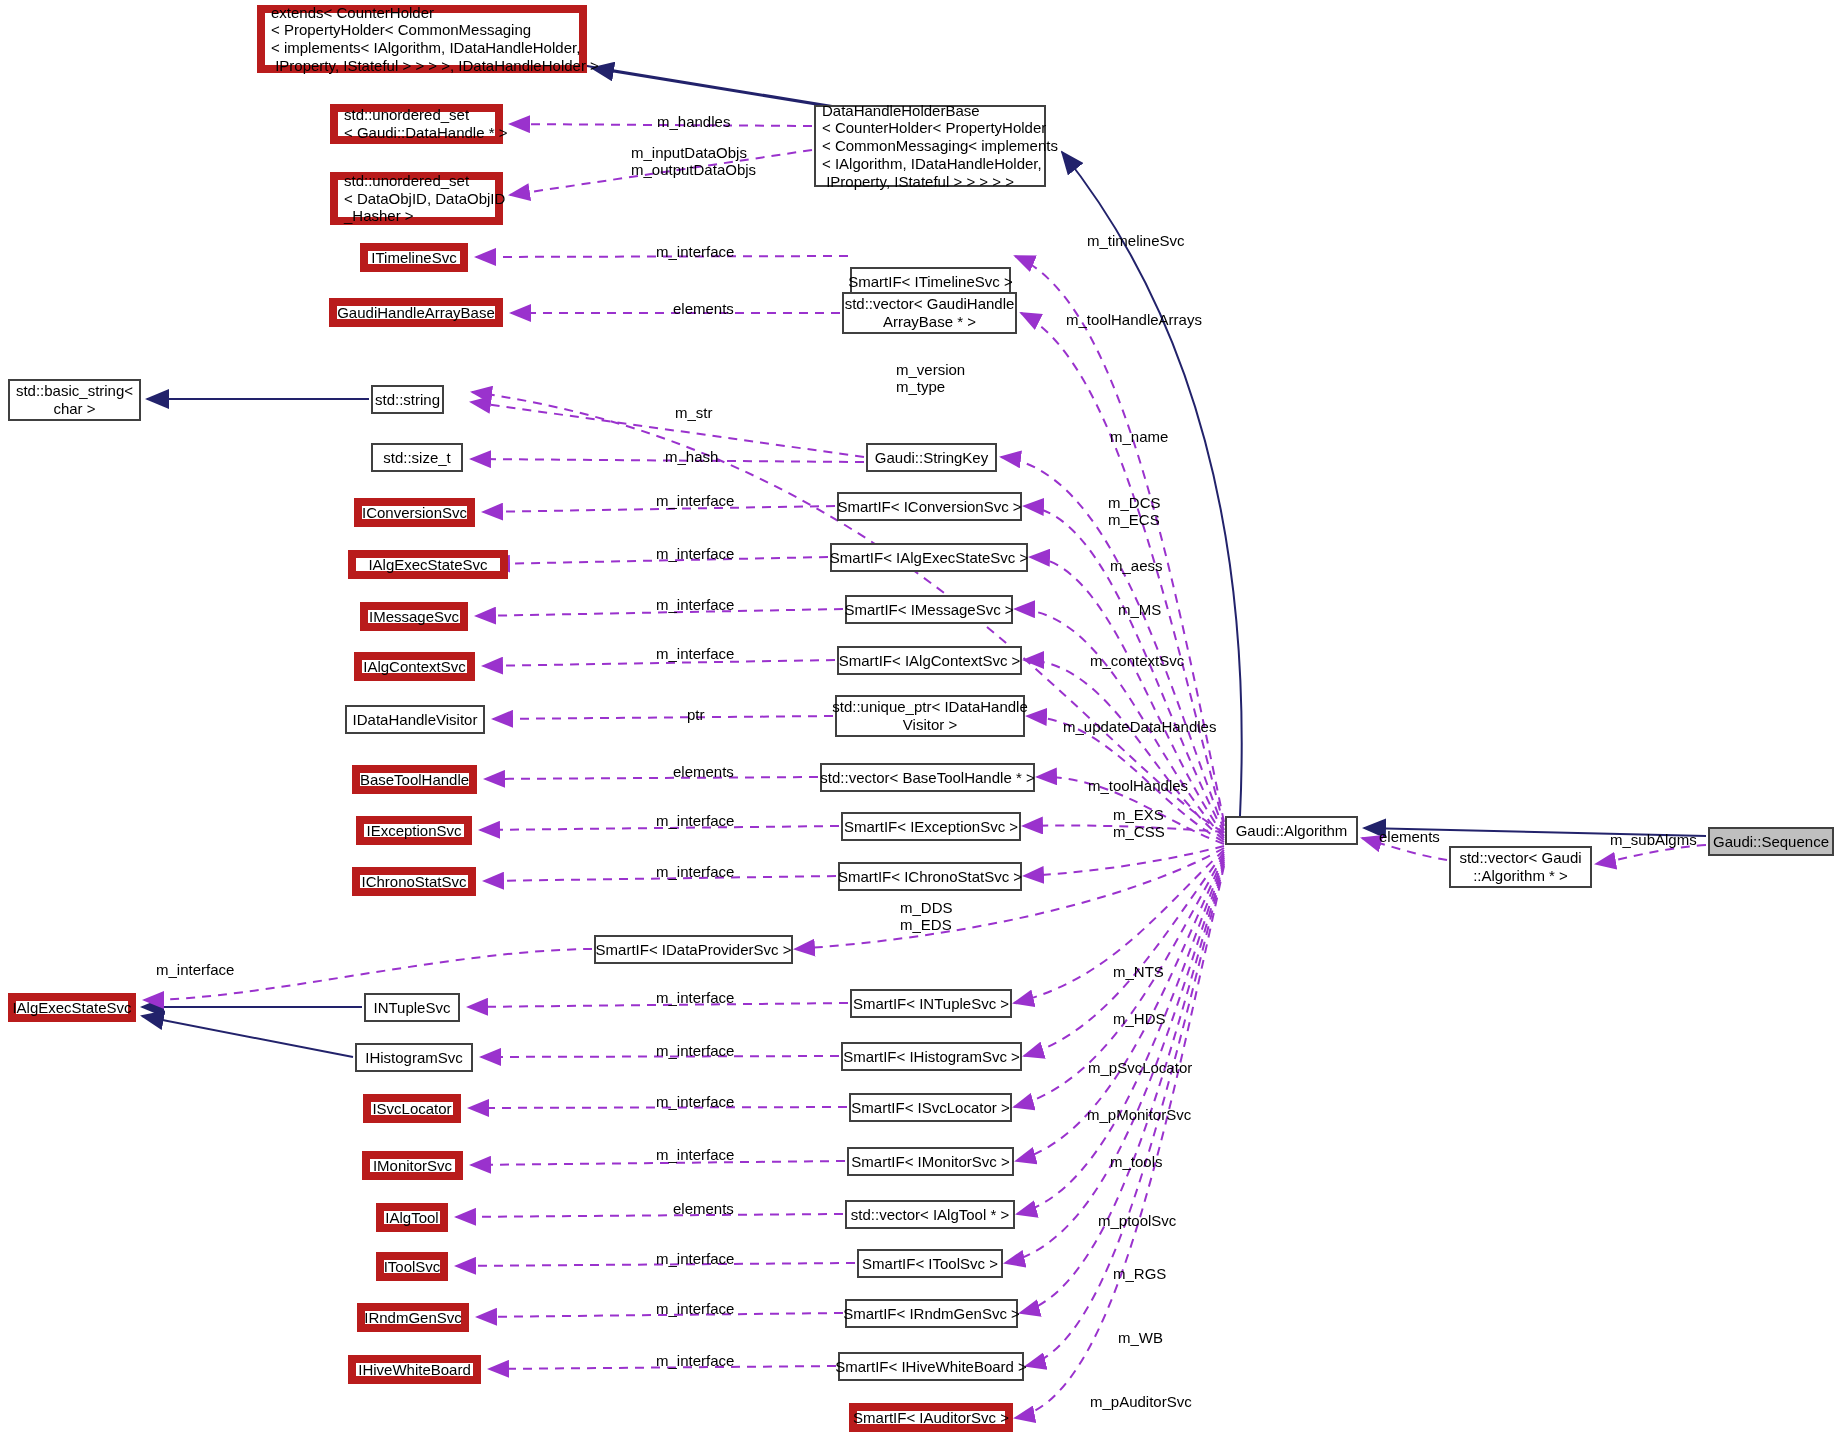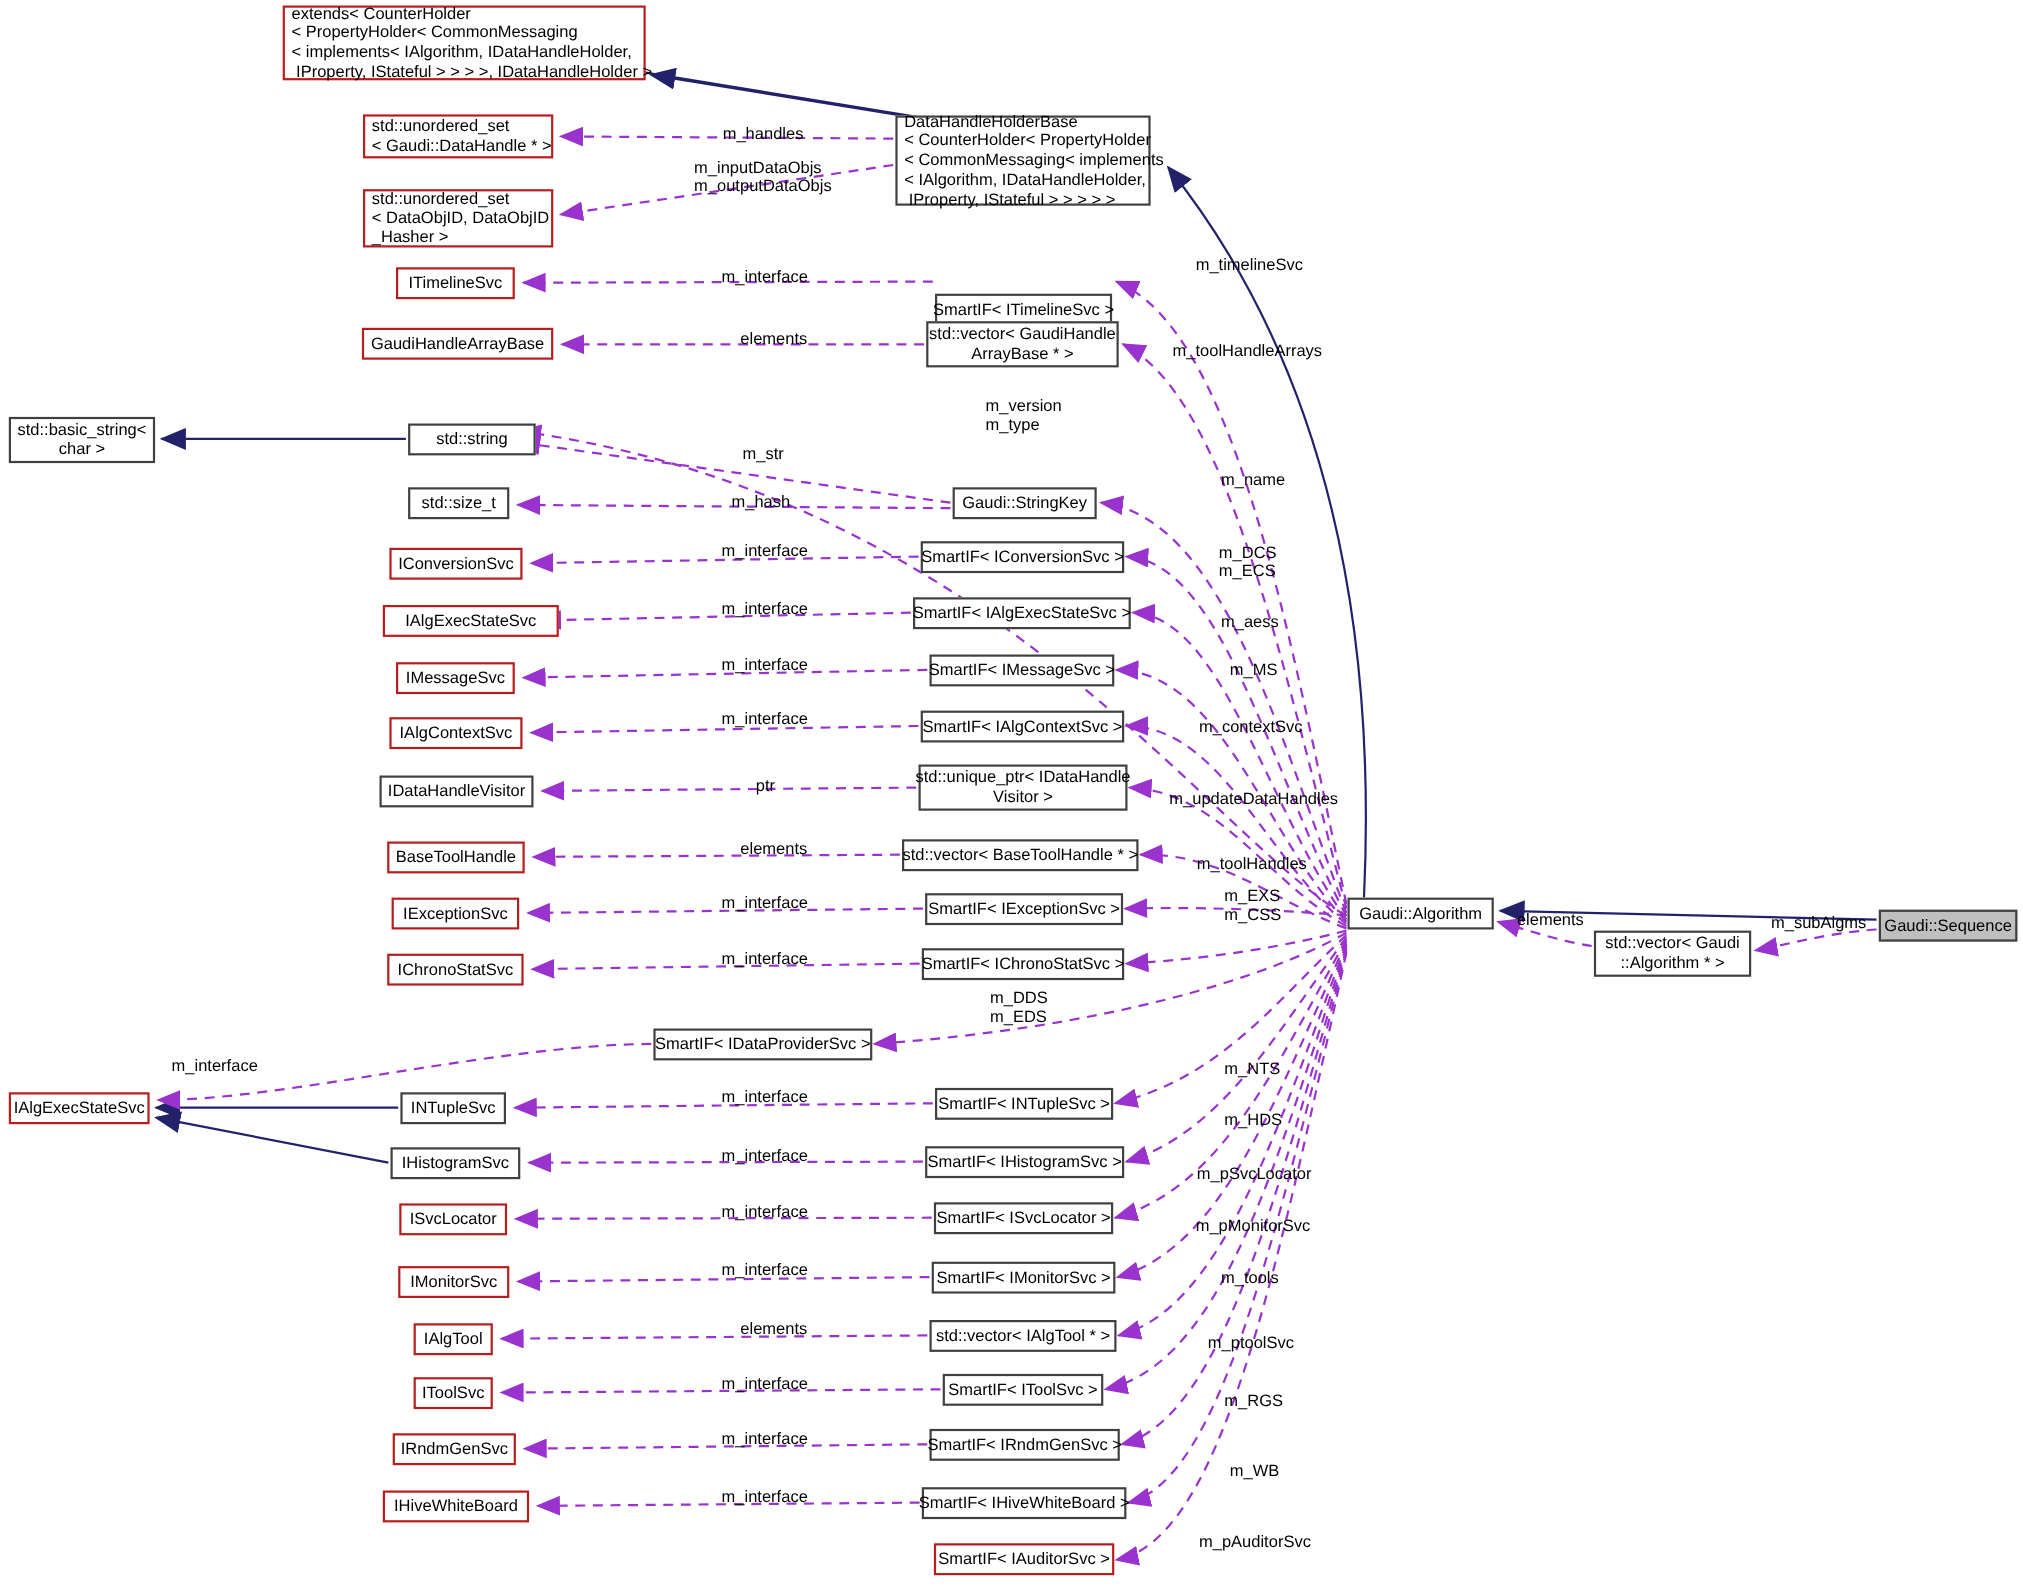--- a/index.html
+++ b/index.html
@@ -1,21 +1,21 @@
 <!DOCTYPE html>
 <html><head>
 <meta charset="utf-8">
 <style>
   html,body{margin:0;padding:0;background:#ffffff;}
   #canvas{position:relative;width:1839px;height:1447px;background:#fff;
           font-family:"Liberation Sans","DejaVu Sans",sans-serif;overflow:hidden;}
   .node{position:absolute;box-sizing:border-box;background:#fff;
         display:flex;align-items:center;justify-content:center;text-align:center;
         font-size:15px;color:#000;line-height:1.18;padding:2px 6px;white-space:pre;}
-  .node.red{border:2px solid #b91c1c;}
+  .node.red{border:8px solid #b91c1c;}
   .node.black{border:2px solid #404040;}
   .node.gray{border:2px solid #404040;background:#bfbfbf;}
   .elabel{position:absolute;font-size:15px;color:#000;white-space:pre;
           text-align:left;line-height:1.15;}
   svg.edges{position:absolute;left:0;top:0;width:1839px;height:1447px;
             pointer-events:none;}
   .dep{fill:none;stroke:#9a32cd;stroke-width:2;stroke-dasharray:9,7;}
   .inh{fill:none;stroke:#22226b;stroke-width:2;}
 </style>
 </head>
@@ -113,21 +113,21 @@
 &lt; CommonMessaging&lt; implements
 &lt; IAlgorithm, IDataHandleHolder,
  IProperty, IStateful &gt; &gt; &gt; &gt; &gt;</div>
       <div class="node red" style="left: 360px; top: 243px; width: 108px; height: 29px;">ITimelineSvc</div>
       <div class="node black" style="left: 850px; top: 242px; width: 161px; height: 29px; margin-top: 25px;">SmartIF&lt; ITimelineSvc &gt;</div>
       <div class="node red" style="left: 329px; top: 298px; width: 174px; height: 29px;">GaudiHandleArrayBase</div>
       <div class="node black" style="left: 842px; top: 292px; width: 175px; height: 42px;">std::vector&lt; GaudiHandle
 ArrayBase * &gt;</div>
       <div class="node black" style="left: 8px; top: 379px; width: 133px; height: 42px;">std::basic_string&lt;
 char &gt;</div>
-      <div class="node black" style="left: 371px; top: 385px; width: 116px; height: 29px;">std::string</div>
+      <div class="node black" style="left: 371px; top: 385px; width: 73px; height: 29px;">std::string</div>
       <div class="node black" style="left: 866px; top: 443px; width: 131px; height: 29px;">Gaudi::StringKey</div>
       <div class="node black" style="left: 371px; top: 443px; width: 92px; height: 29px;">std::size_t</div>
       <div class="node red" style="left: 354px; top: 498px; width: 121px; height: 29px;">IConversionSvc</div>
       <div class="node black" style="left: 837px; top: 492px; width: 185px; height: 29px;">SmartIF&lt; IConversionSvc &gt;</div>
       <div class="node red" style="left: 348px; top: 550px; width: 160px; height: 29px;">IAlgExecStateSvc</div>
       <div class="node black" style="left: 830px; top: 543px; width: 198px; height: 29px;">SmartIF&lt; IAlgExecStateSvc &gt;</div>
       <div class="node red" style="left: 360px; top: 602px; width: 108px; height: 29px;">IMessageSvc</div>
       <div class="node black" style="left: 845px; top: 595px; width: 168px; height: 29px;">SmartIF&lt; IMessageSvc &gt;</div>
       <div class="node red" style="left: 354px; top: 652px; width: 121px; height: 29px;">IAlgContextSvc</div>
       <div class="node black" style="left: 837px; top: 646px; width: 185px; height: 29px;">SmartIF&lt; IAlgContextSvc &gt;</div>

